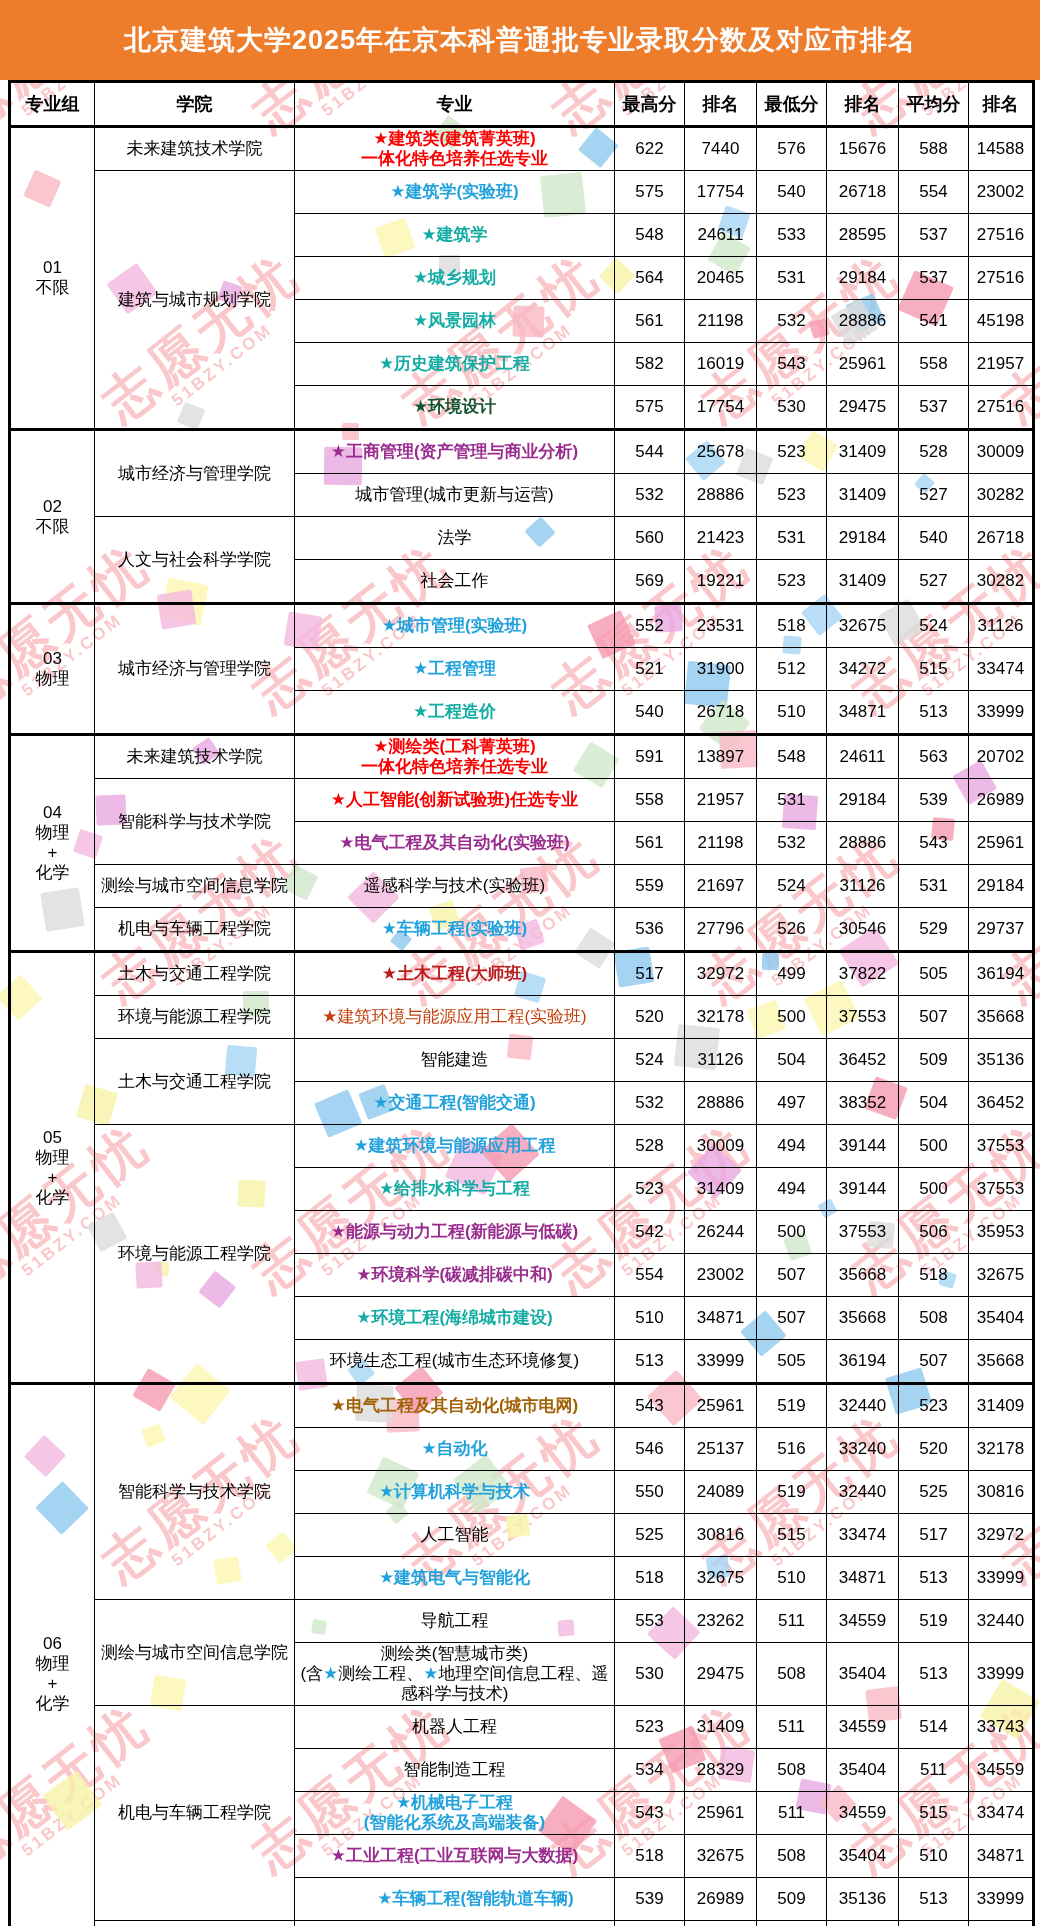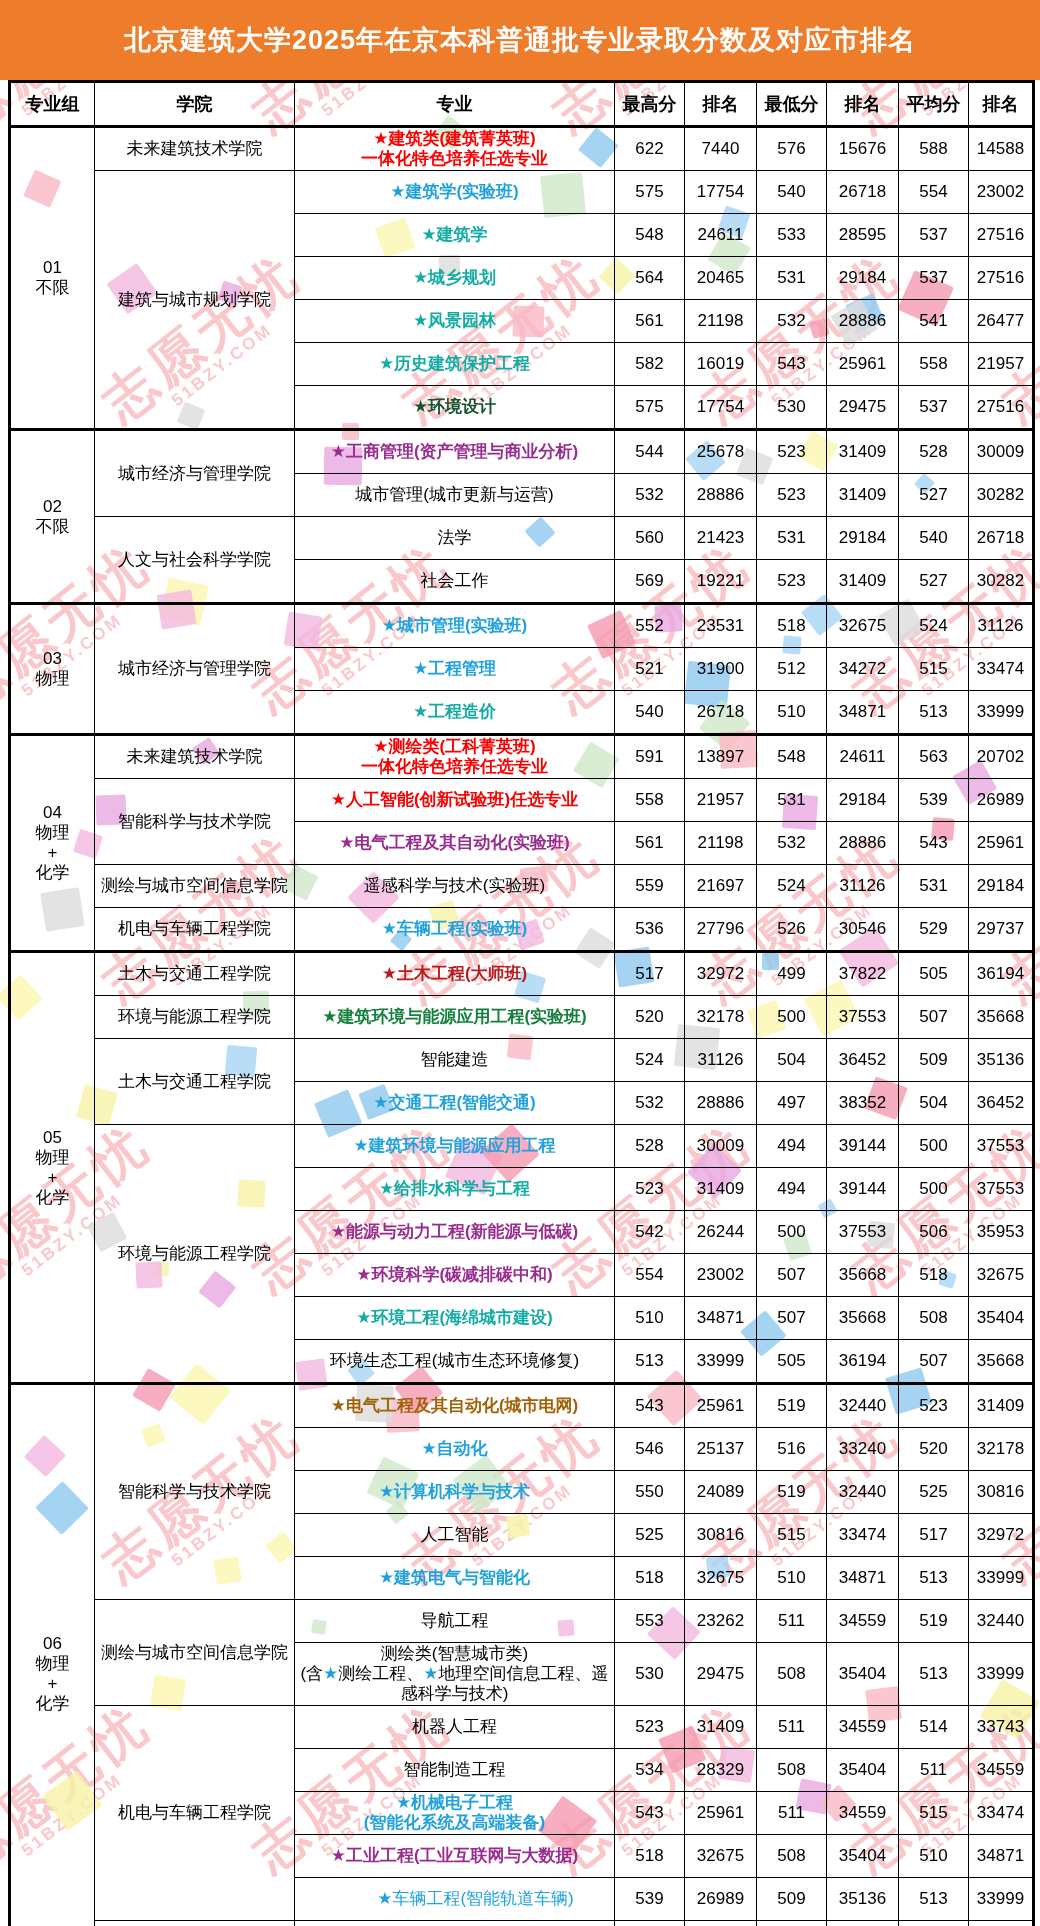--- a/index.html
+++ b/index.html
@@ -330,21 +330,21 @@
           <td>537</td>
           <td>27516</td>
         </tr>
         <tr>
           <td class="major-cell" style="color: rgb(19, 172, 164); font-weight: bold;">★风景园林</td>
           <td>561</td>
           <td>21198</td>
           <td>532</td>
           <td>28886</td>
           <td>541</td>
-          <td>26477</td>
+          <td>45198</td>
         </tr>
         <tr>
           <td class="major-cell" style="color: rgb(19, 172, 164); font-weight: bold;">★历史建筑保护工程</td>
           <td>582</td>
           <td>16019</td>
           <td>543</td>
           <td>25961</td>
           <td>558</td>
           <td>21957</td>
         </tr>
@@ -481,21 +481,21 @@
           <td class="major-cell" style="color: #b91c1c; font-weight: bold;">★土木工程(大师班)</td>
           <td>517</td>
           <td>32972</td>
           <td>499</td>
           <td>37822</td>
           <td>505</td>
           <td>36194</td>
         </tr>
         <tr>
           <td rowspan="1">环境与能源工程学院</td>
-          <td class="major-cell" style="color: #15803d; font-weight: bold;">★建筑环境与能源应用工程(实验班)</td>
+          <td class="major-cell" style="color: #c2410c; font-weight: normal;">★建筑环境与能源应用工程(实验班)</td>
           <td>520</td>
           <td>32178</td>
           <td>500</td>
           <td>37553</td>
           <td>507</td>
           <td>35668</td>
         </tr>
         <tr>
           <td rowspan="2">土木与交通工程学院</td>
           <td class="major-cell" style="color: rgb(0, 0, 0);">智能建造</td>
@@ -667,21 +667,21 @@
         <tr>
           <td class="major-cell" style="color: rgb(153, 44, 142); font-weight: bold;">★工业工程(工业互联网与大数据)</td>
           <td>518</td>
           <td>32675</td>
           <td>508</td>
           <td>35404</td>
           <td>510</td>
           <td>34871</td>
         </tr>
         <tr>
-          <td class="major-cell" style="color: rgb(34, 162, 220); font-weight: normal; padding-left: 44px;">★车辆工程(智能轨道车辆)</td>
+          <td class="major-cell" style="color: rgb(34, 162, 220); font-weight: bold; padding-left: 44px;">★车辆工程(智能轨道车辆)</td>
           <td>539</td>
           <td>26989</td>
           <td>509</td>
           <td>35136</td>
           <td>513</td>
           <td>33999</td>
         </tr>
         <tr>
           <td rowspan="1">理学院</td>
           <td class="major-cell" style="color: rgb(153, 44, 142); font-weight: bold;">★信息与计算科学(大数据应用)</td>

